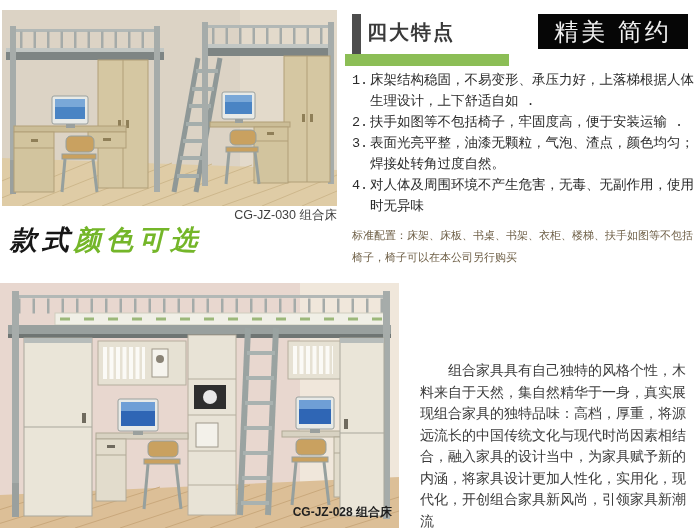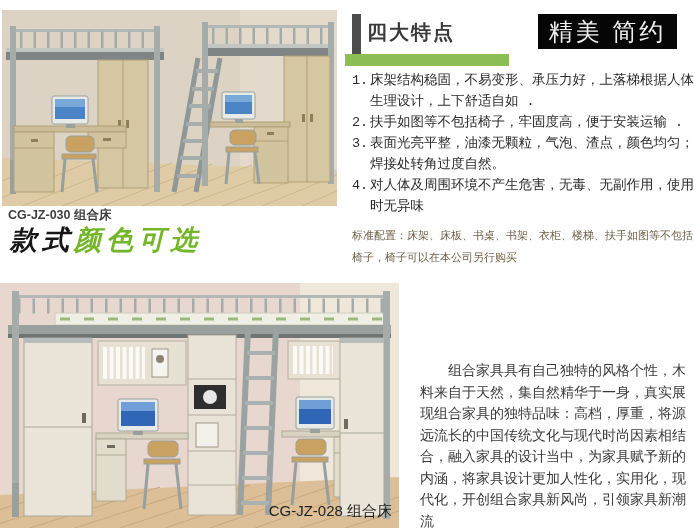--- a/index.html
+++ b/index.html
@@ -5,32 +5,32 @@
   html,body{margin:0;padding:0;background:#fff;}
   .canvas{
     position:relative;width:695px;height:530px;background:#ffffff;overflow:hidden;
     font-family:"Liberation Sans","DejaVu Sans",sans-serif;color:#2f2f2f;
   }
   .abs{position:absolute;}
   
   .photo{display:block;}
   .photo-wrap-top{left:2px;top:10px;width:335px;height:196px;}
   .photo-wrap-bottom{left:0;top:283px;width:399px;height:245px;}
-  .caption-top{left:8px;top:207px;width:335px;font-size:12.5px;color:#3f3f3f;font-weight:bold;}
-  .caption-bottom{position:absolute;right:7px;bottom:7px;font-size:15px;color:#1f1f1f;}
+  .caption-top{left:2px;top:207px;width:335px;text-align:right;font-size:12.5px;color:#3f3f3f;}
+  .caption-bottom{position:absolute;right:7px;bottom:7px;font-size:12px;color:#1f1f1f;font-weight:bold;}
   
   .style-note{left:10px;top:222px;font-family:Liberation Serif, serif;
     font-style:italic;font-weight:bold;font-size:27px;letter-spacing:5px;white-space:nowrap;}
   .style-note .black{color:#161616;}
   .style-note .green{color:#74b629;}
   
   .hdr-bar{left:352px;top:14px;width:9px;height:43px;background:#4d4d4d;}
   .hdr-title{left:367px;top:19px;font-size:20px;font-weight:bold;color:#3a3a3a;letter-spacing:2px;}
   .hdr-underline{left:345px;top:54px;width:164px;height:12px;background:#8cbe56;}
-  .hdr-badge{left:538px;top:14px;width:139px;height:35px;background:#060606;color:#f0f0f0;
+  .hdr-badge{left:538px;top:14px;width:150px;height:35px;background:#060606;color:#f0f0f0;
     font-size:24px;letter-spacing:3px;text-align:center;line-height:35px;}
   
   .features{left:352px;top:70px;width:342px;font-size:13.5px;line-height:21px;color:#2b2b2b;font-family:Liberation Mono, monospace;}
   .features ol{margin:0;padding:0;list-style:none;counter-reset:fi;}
   .features li{position:relative;padding-left:18px;counter-increment:fi;}
   .features li::before{content:counter(fi) ".";position:absolute;left:0;top:0;}
   .config{left:352px;top:224px;width:341px;font-size:11px;line-height:22px;color:#6e5f46;}
   
   .adv-title{left:420px;top:330px;font-size:14px;color:#3b3b3b;}
   .adv-body{left:420px;top:360px;width:274px;font-size:14px;line-height:21.5px;color:#3b3b3b;text-indent:2em;}

